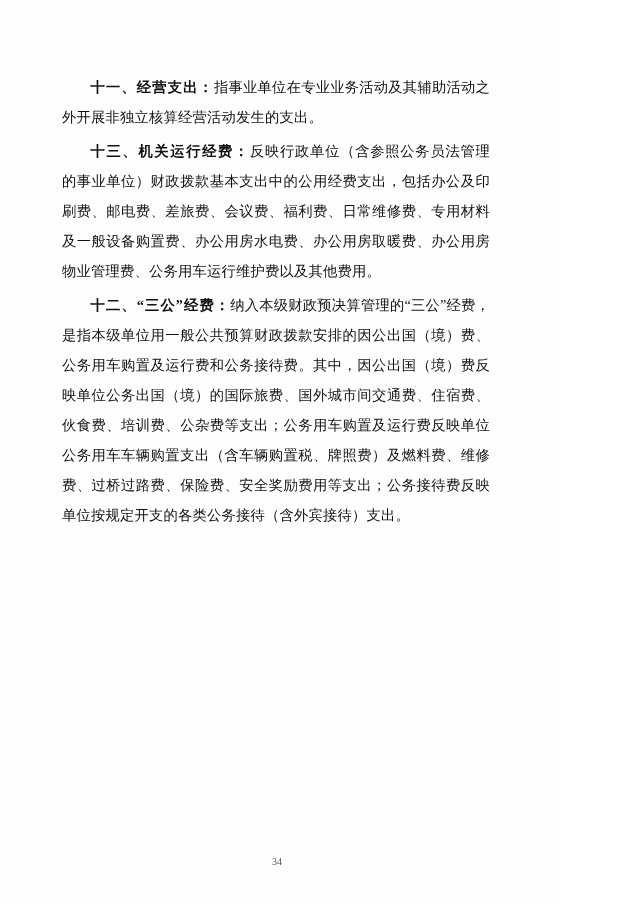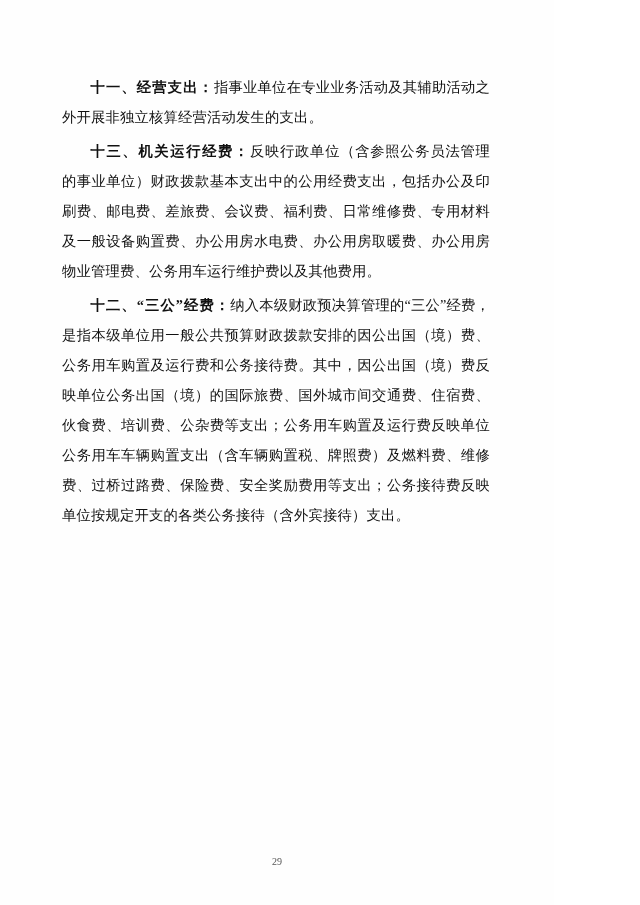--- a/index.html
+++ b/index.html
@@ -57,14 +57,14 @@
   </p>
 
   <p class="para">
     <span class="lead">十三、机关运行经费：</span><span>反映行政单位（含参照公务员法管理的事业单位）财政拨款基本支出中的公用经费支出，包括办公及印刷费、邮电费、差旅费、会议费、福利费、日常维修费、专用材料及一般设备购置费、办公用房水电费、办公用房取暖费、办公用房物业管理费、公务用车运行维护费以及其他费用。</span>
   </p>
 
   <p class="para">
     <span class="lead">十二、“三公”经费：</span><span>纳入本级财政预决算管理的“三公”经费，是指本级单位用一般公共预算财政拨款安排的因公出国（境）费、公务用车购置及运行费和公务接待费。其中，因公出国（境）费反映单位公务出国（境）的国际旅费、国外城市间交通费、住宿费、伙食费、培训费、公杂费等支出；公务用车购置及运行费反映单位公务用车车辆购置支出（含车辆购置税、牌照费）及燃料费、维修费、过桥过路费、保险费、安全奖励费用等支出；公务接待费反映单位按规定开支的各类公务接待（含外宾接待）支出。</span>
   </p>
 
-  <div class="footer">29</div>
+  <div class="footer">34</div>
 </div>
 
 </body></html>

